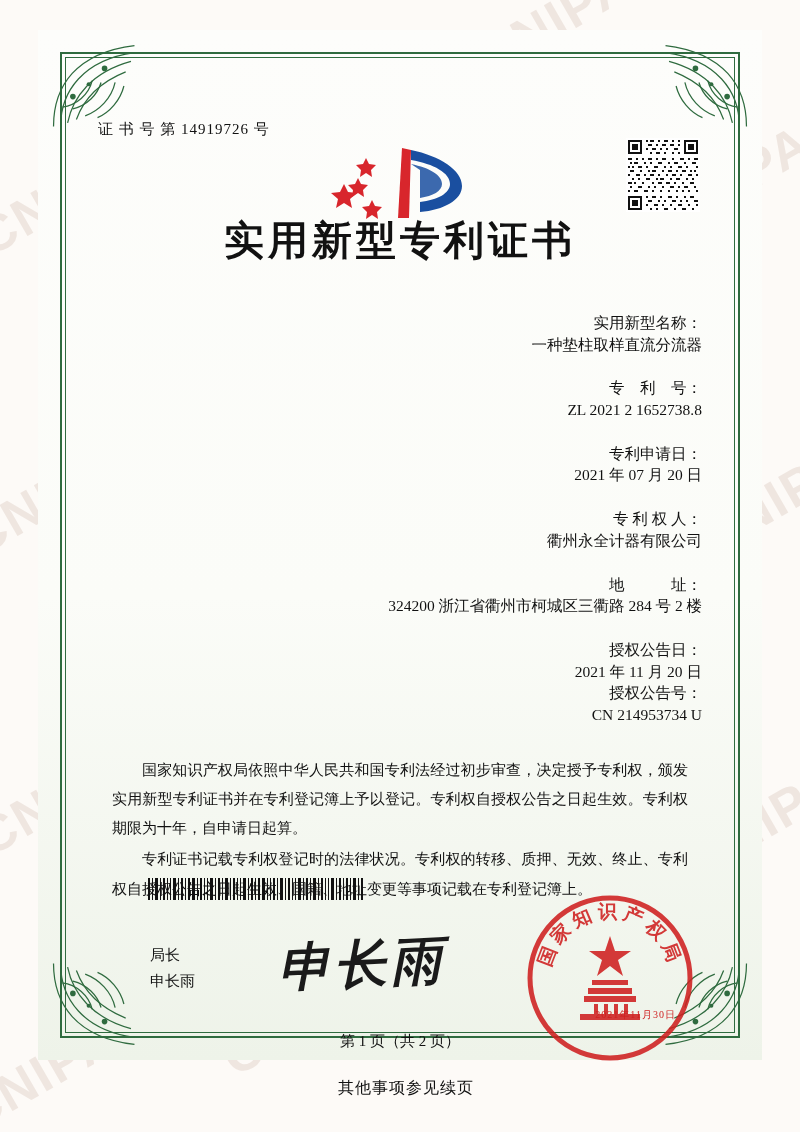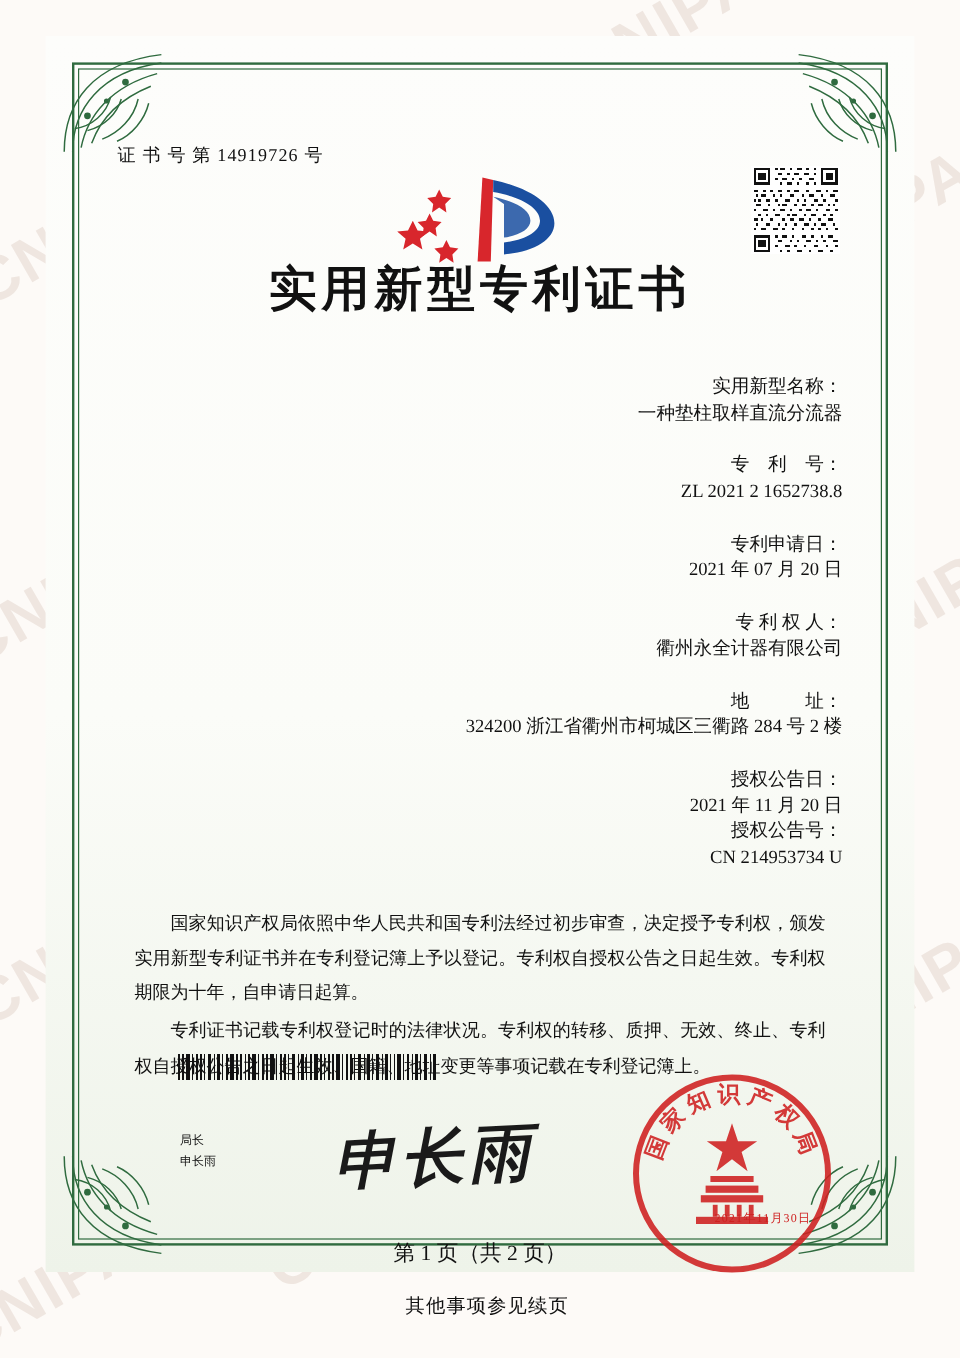--- a/index.html
+++ b/index.html
@@ -153,21 +153,21 @@
     height: 22px;
     z-index: 4;
   }
   .barcode svg { display: block; }
 
   
   .sig-block {
     position: absolute;
     left: 112px;
     top: 912px;
-    font-size: 10px;
+    font-size: 15px;
     color: #111;
     line-height: 1.75;
     z-index: 4;
   }
   .sig-script {
     position: absolute;
     left: 240px;
     top: 900px;
     font-size: 52px;
     font-family: "DejaVu Serif", serif;
@@ -202,21 +202,21 @@
     white-space: nowrap;
   }
 
   
   .page-no {
     position: absolute;
     left: 0;
     right: 0;
     top: 1002px;
     text-align: center;
-    font-size: 18px;
+    font-size: 15px;
     color: #111;
     z-index: 4;
   }
   .outside-note {
     position: absolute;
     left: 0;
     right: 0;
     top: 1078px;
     text-align: center;
     font-size: 16px;

